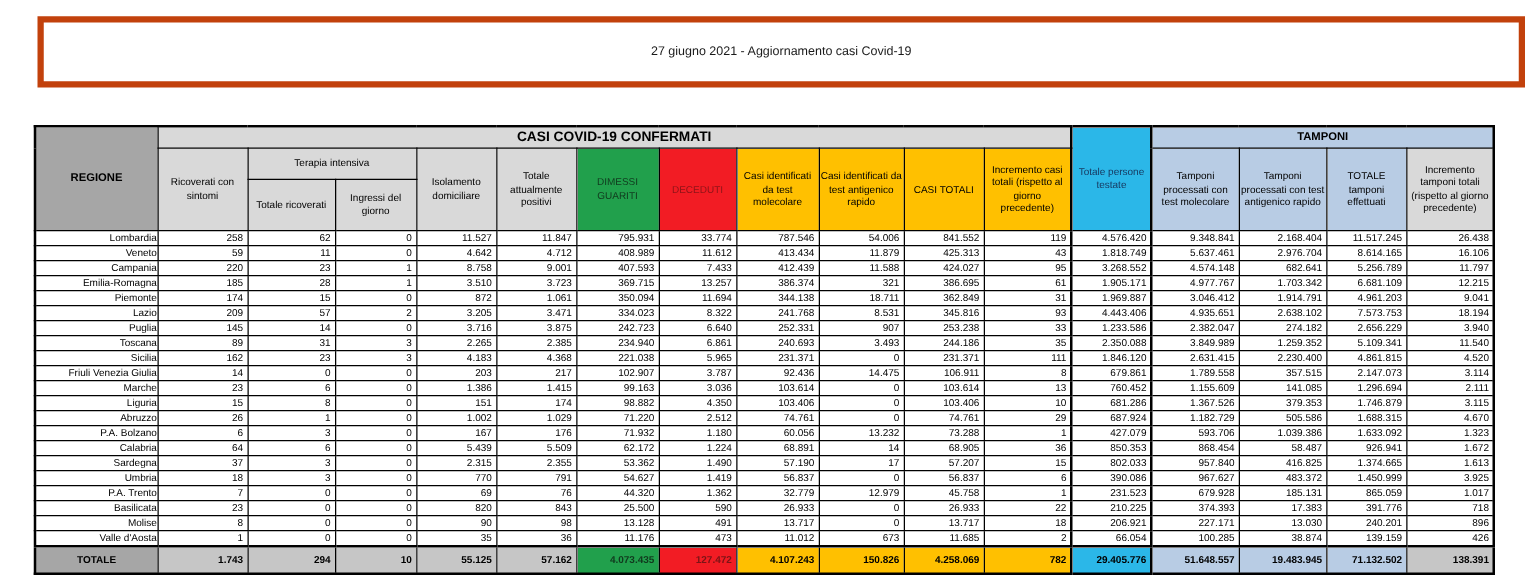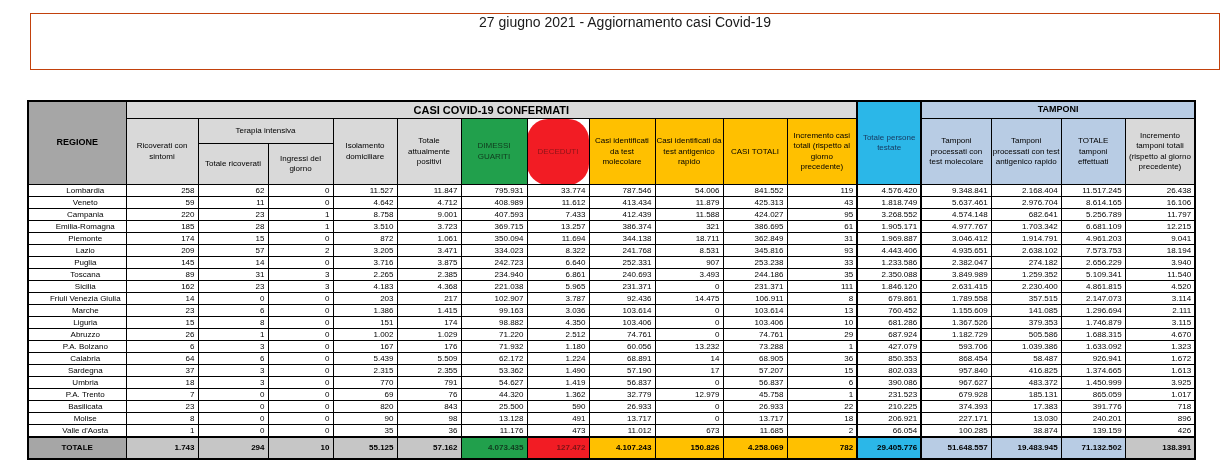--- a/index.html
+++ b/index.html
@@ -2,48 +2,48 @@
 <html style="--green: #21A04C; --red: #F21C24; --yellow: #FFC000; --cyan: #2BB7E8; --lblue: #B8CCE4;"><head>
 <meta charset="utf-8">
 <style>
   html,body { margin:0; padding:0; }
   body {
     width:1229px; height:460px; background:#ffffff; position:relative;
     font-family:"Liberation Sans","DejaVu Sans",sans-serif; color:#000;
   }
   .banner {
     position:absolute; left:30px; top:13px; width:1190px; height:57px;
-    border:1px solid #c2410c; box-sizing:border-box;
-    display:flex; flex-direction:row; justify-content:space-evenly;
-    text-align:center; font-size:14px; color:#1a1a1a;
+    border:5px solid #c2410c; box-sizing:border-box;
+    display:flex; flex-direction:column; justify-content:space-evenly;
+    text-align:center; font-size:10px; color:#1a1a1a;
   }
   table.covid {
     position:absolute; left:27px; top:100px;
     border-collapse:collapse; table-layout:fixed; width:1167px;
     border:2px solid #000;
   }
   th, td { border:1px solid #000; padding:0; margin:0; overflow:hidden; box-sizing:border-box; }
   thead th {
     font-size:8px; font-weight:normal; text-align:center; vertical-align:middle;
     background:#D9D9D9; line-height:1.3; padding:1px;margin-left:44px;
   }
   tr.h1 { height:17px; }
   tr.h2 { height:25px; }
   tr.h3 { height:41px; }
   .hd-reg   { background:#A6A6A6; font-weight:bold; font-size:9px; }
   .hd-group { background:#D9D9D9; font-weight:bold; font-size:11px; }
   .hd-green { background:var(--green); color:#113a1e; }
-  .hd-red   { background:var(--red);   color:#8e1418;border-radius:21px; }
+  .hd-red   { background:var(--red);   color:#8e1418; }
   .hd-yellow{ background:var(--yellow); }
   .hd-cyan  { background:var(--cyan);  color:#17375e; }
   .hd-tamp  { background:var(--lblue); font-weight:bold; font-size:9px; }
   .hd-blue2 { background:var(--lblue); }
   .hd-gray2 { background:#D9D9D9; }
   tbody td { font-size:8px; height:11px; background:#fff; line-height:11px; }
-  td.reg { text-align:center;  padding-left:16px;  }
+  td.reg { text-align:right;  padding-left:16px;  }
   td.num { text-align:right; padding-right:3px; }
   .thickL { border-left:2px solid #000; }
   tr.total td { font-weight:bold; height:20px; border-top:2px solid #000; line-height:20px;margin-left:20px; }
   tr.total td.reg { text-align:center; padding-left:0; background:#A6A6A6; }
   td.tg    { background:#C6C6C6; }
   td.tgreen{ background:var(--green); color:#113a1e; }
   td.tred  { background:var(--red);   color:#7b1416; }
   td.tyel  { background:var(--yellow); }
   td.tcyan { background:var(--cyan); }
   td.tblue { background:var(--lblue);padding-left:15px; }

